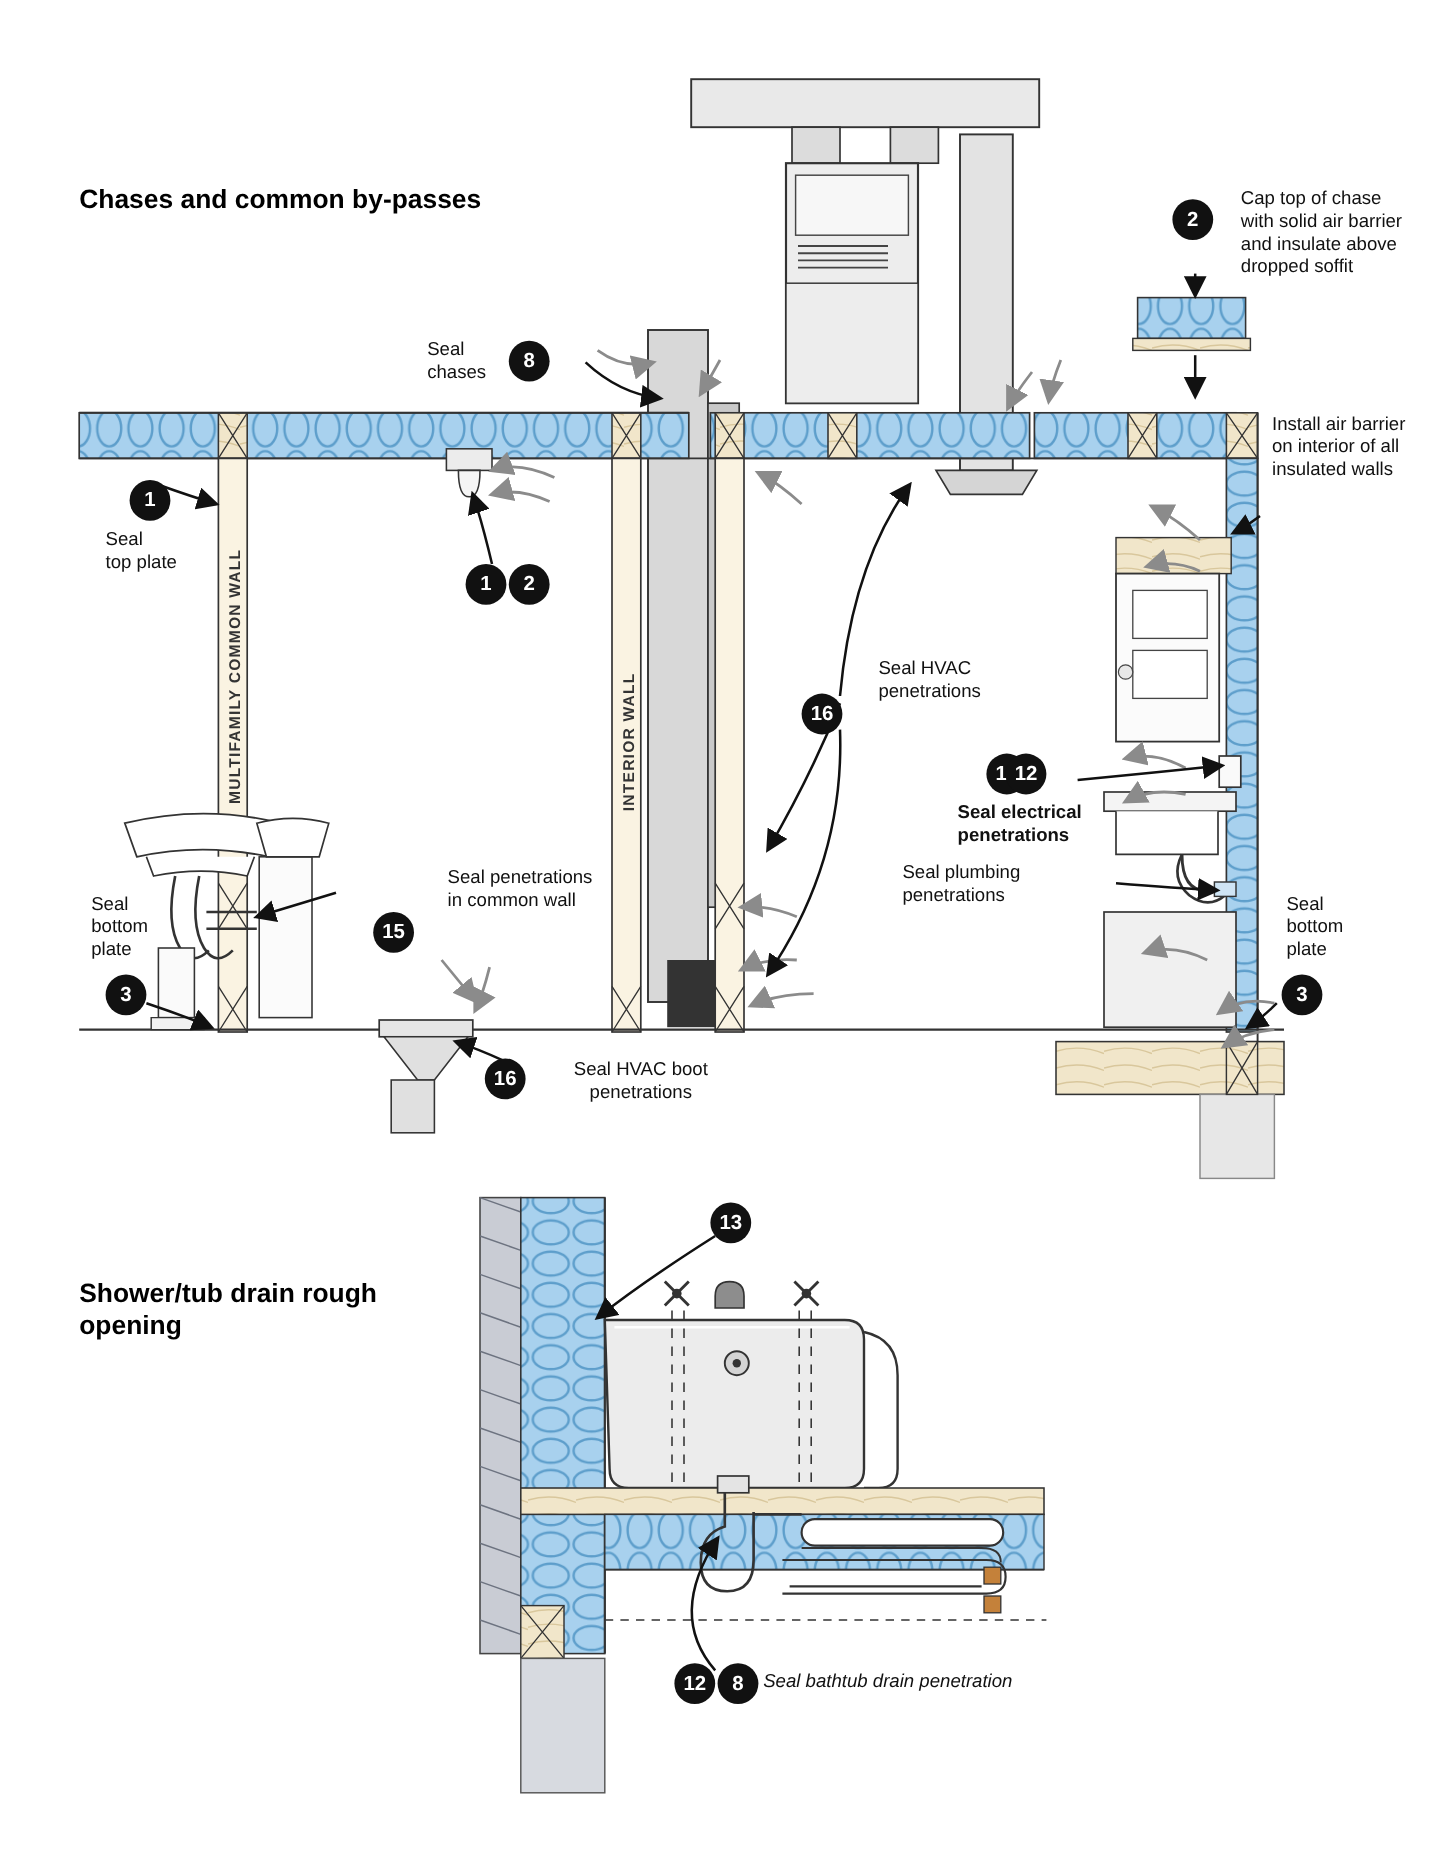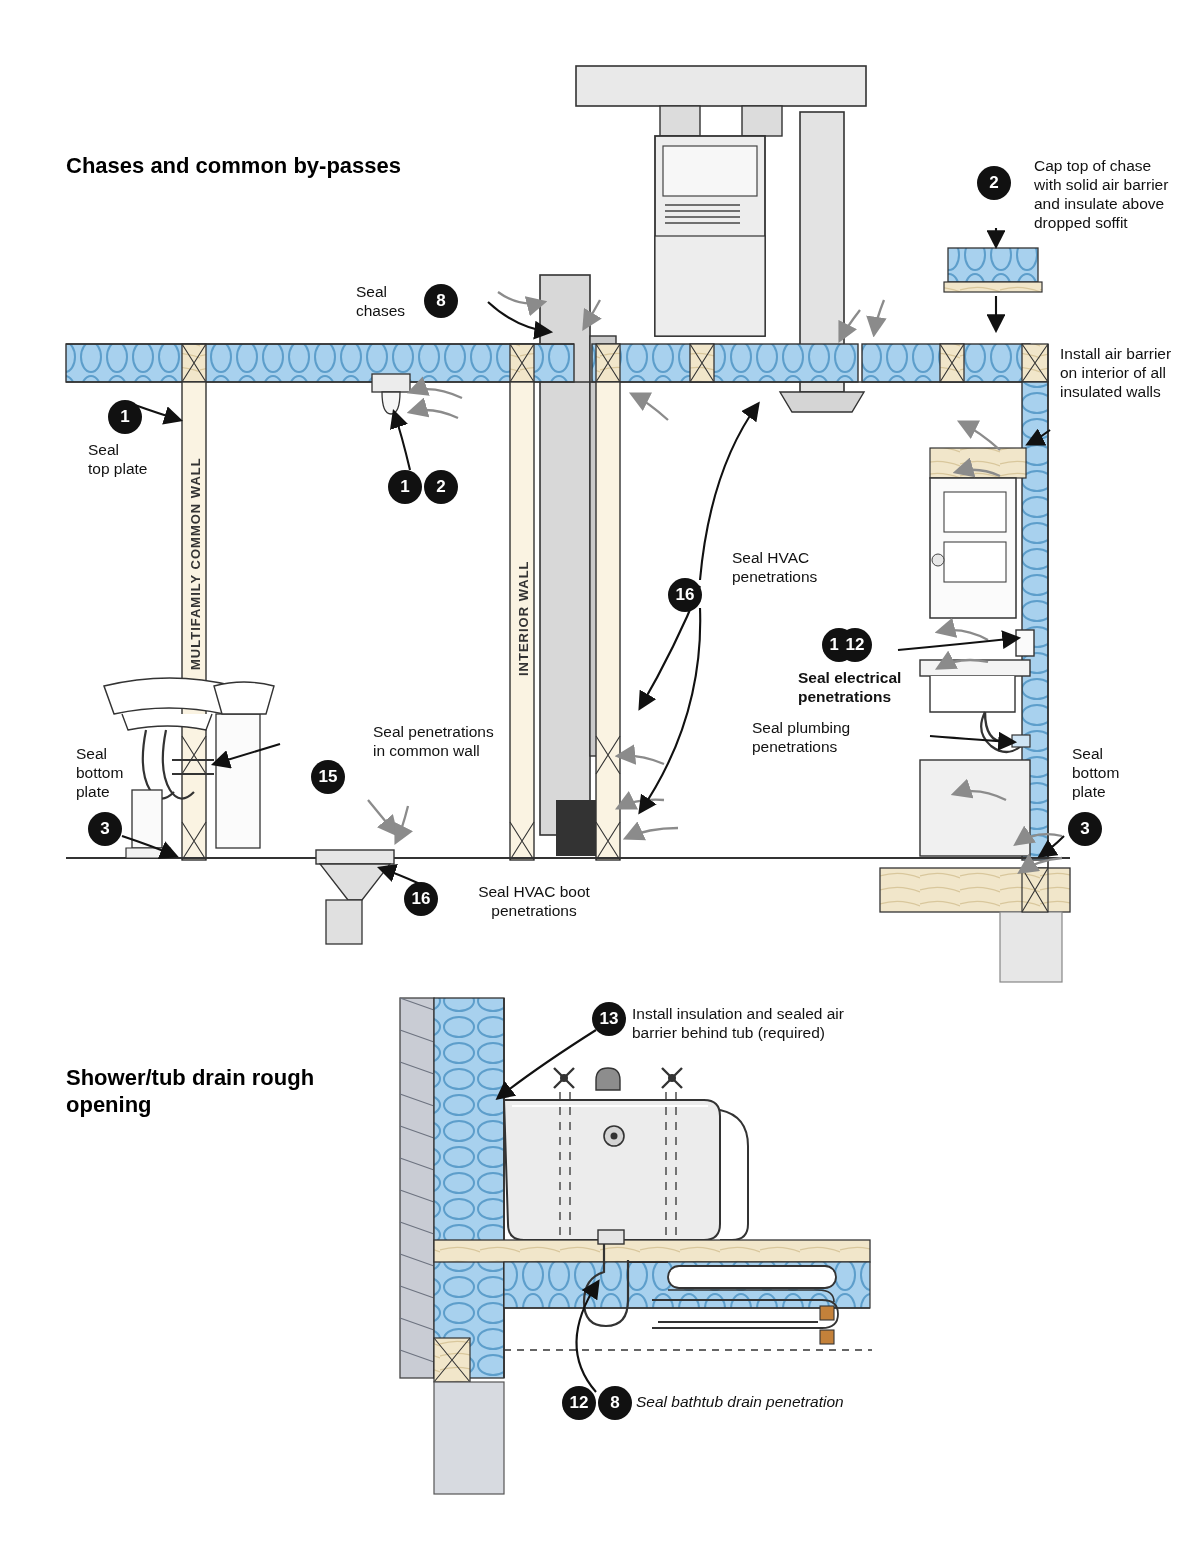--- a/index.html
+++ b/index.html
@@ -282,17 +282,15 @@
 in common wall</div>
 <div class="t" style="left:76px;top:744px;width:76px;">Seal
 bottom
 plate</div>
 <div class="t" style="left:1072px;top:744px;width:76px;">Seal
 bottom
 plate</div>
 <div class="t" style="left:444px;top:882px;width:180px;text-align:center;">Seal HVAC boot
 penetrations</div>
 
-<div class="t" style="left:632px;top:1004px;width:268px;">Install insulation and sealed air
-barrier behind tub (required)</div>
 <div class="t" style="left:636px;top:1392px;width:280px;font-style:italic;">Seal bathtub drain penetration</div>
 
 </div>
 
 </body></html>

